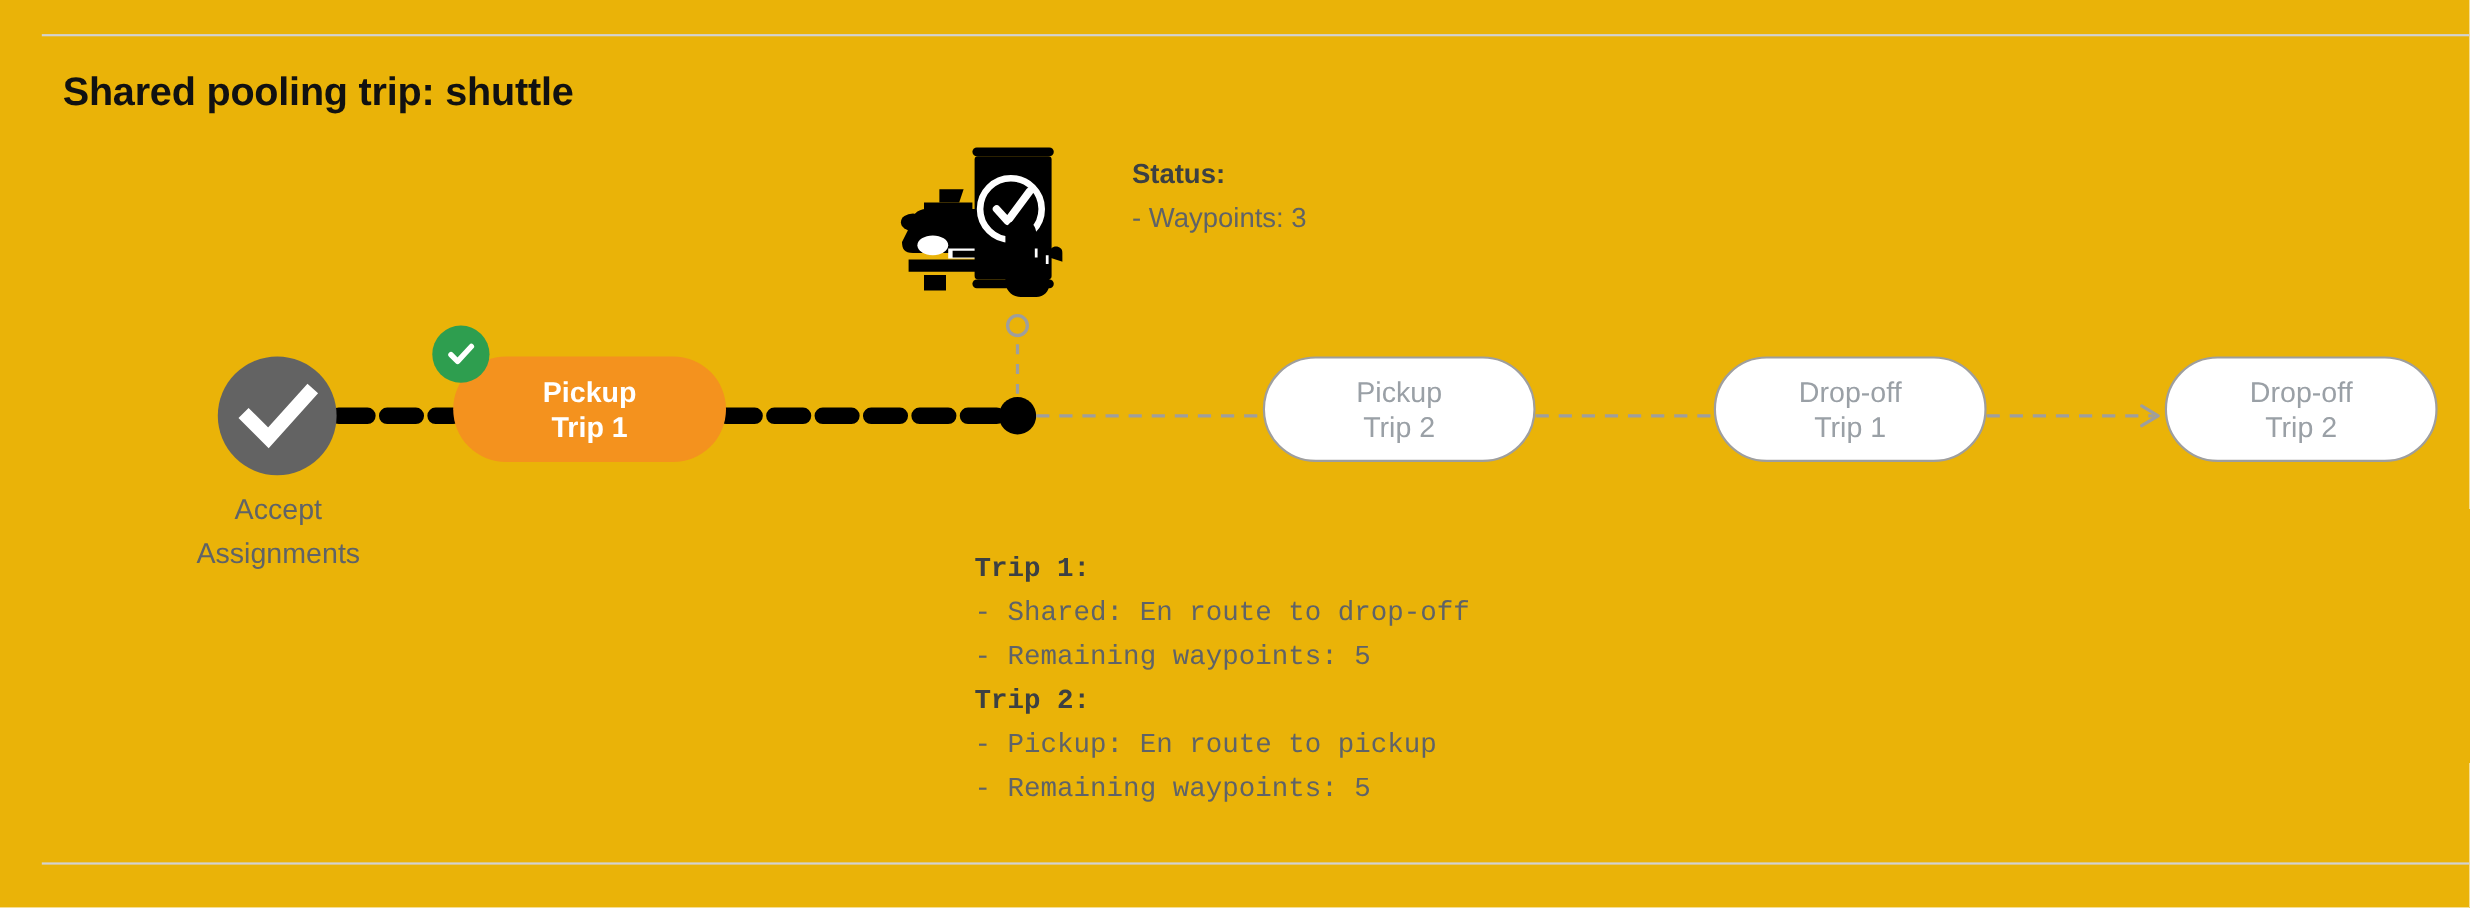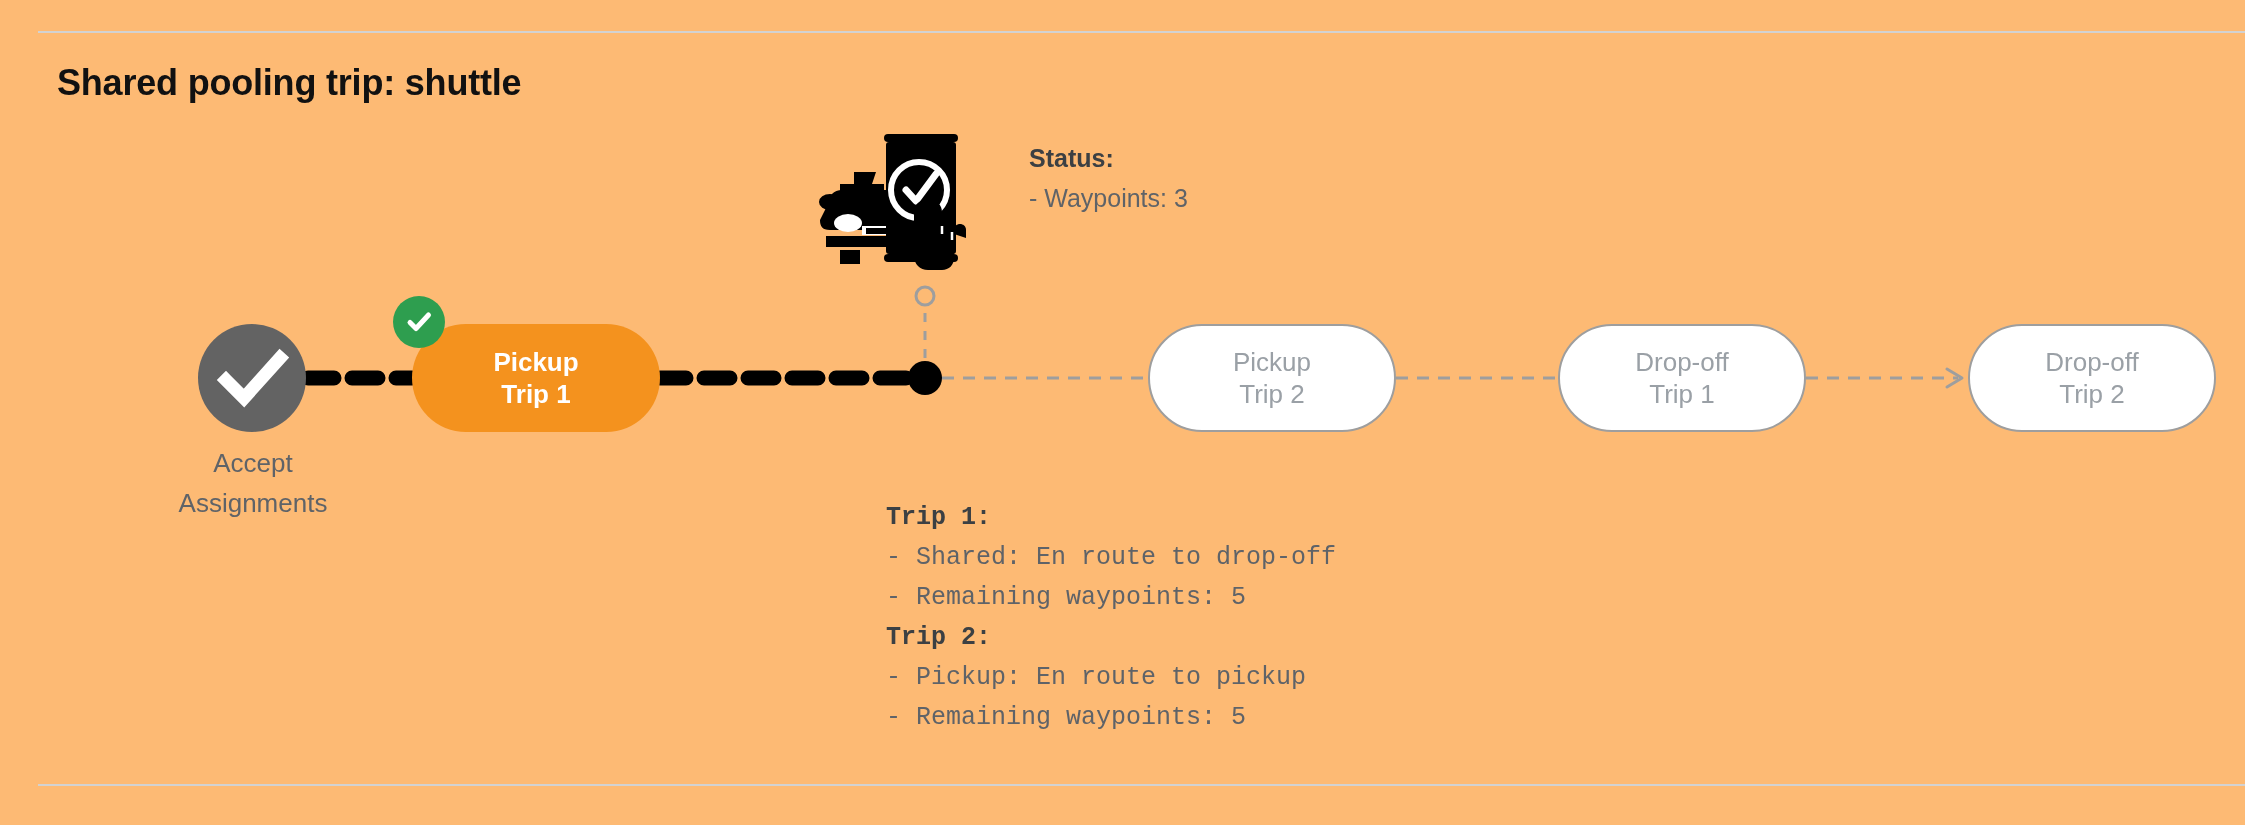--- a/index.html
+++ b/index.html
@@ -8,21 +8,21 @@
     background: #ffffff;
   }
   body {
     font-family: "Liberation Sans", sans-serif;
     -webkit-font-smoothing: antialiased;
   }
   #canvas {
     position: relative;
     width: 2245px;
     height: 825px;
-    background: #fdba74;
+    background: #eab308;
     overflow: hidden;
   }
 
   
   .divider {
     position: absolute;
     left: 38px;
     right: 0;
     height: 2px;
     background: #d2d2d2;
@@ -71,21 +71,21 @@
     width: 290px;
     text-align: center;
     font-size: 26px;
     line-height: 40px;
     color: #5f6368;
     white-space: pre-line;
   }
 
   .pill {
     position: absolute;
-    height: 108px;
+    height: 96px;
     border-radius: 54px;
     display: flex;
     flex-direction: column;
     align-items: center;
     justify-content: center;
     box-sizing: border-box;
     font-size: 26px;
     line-height: 32px;
     text-align: center;
   }

